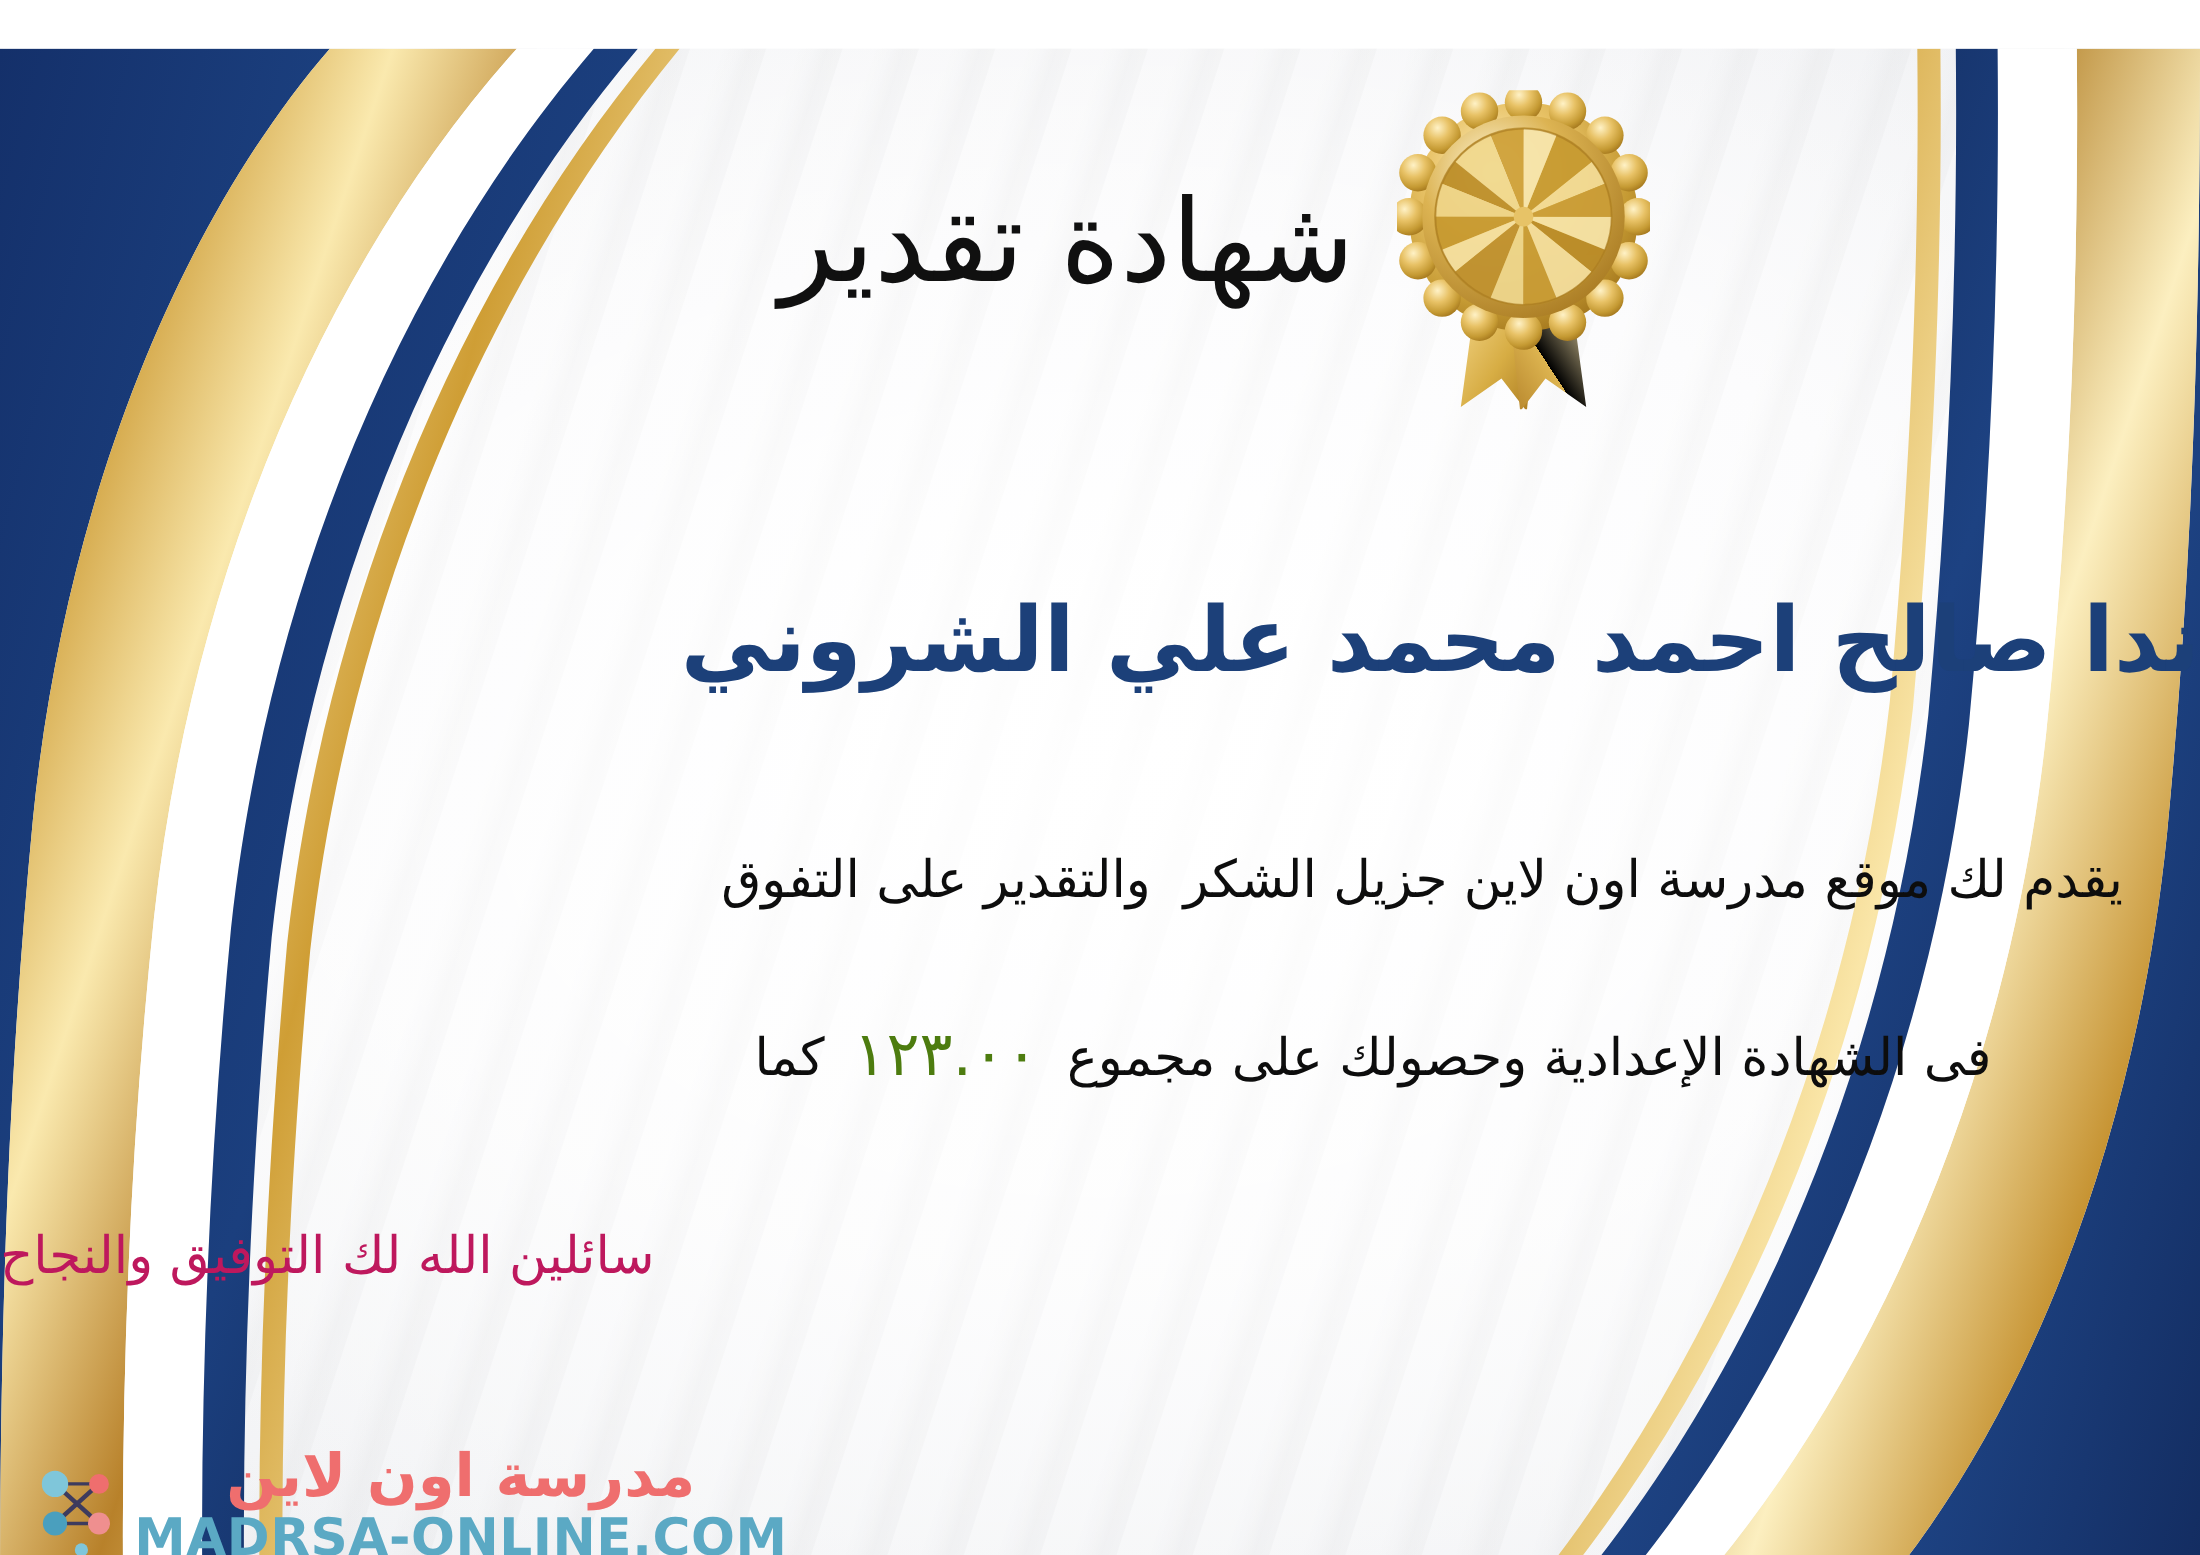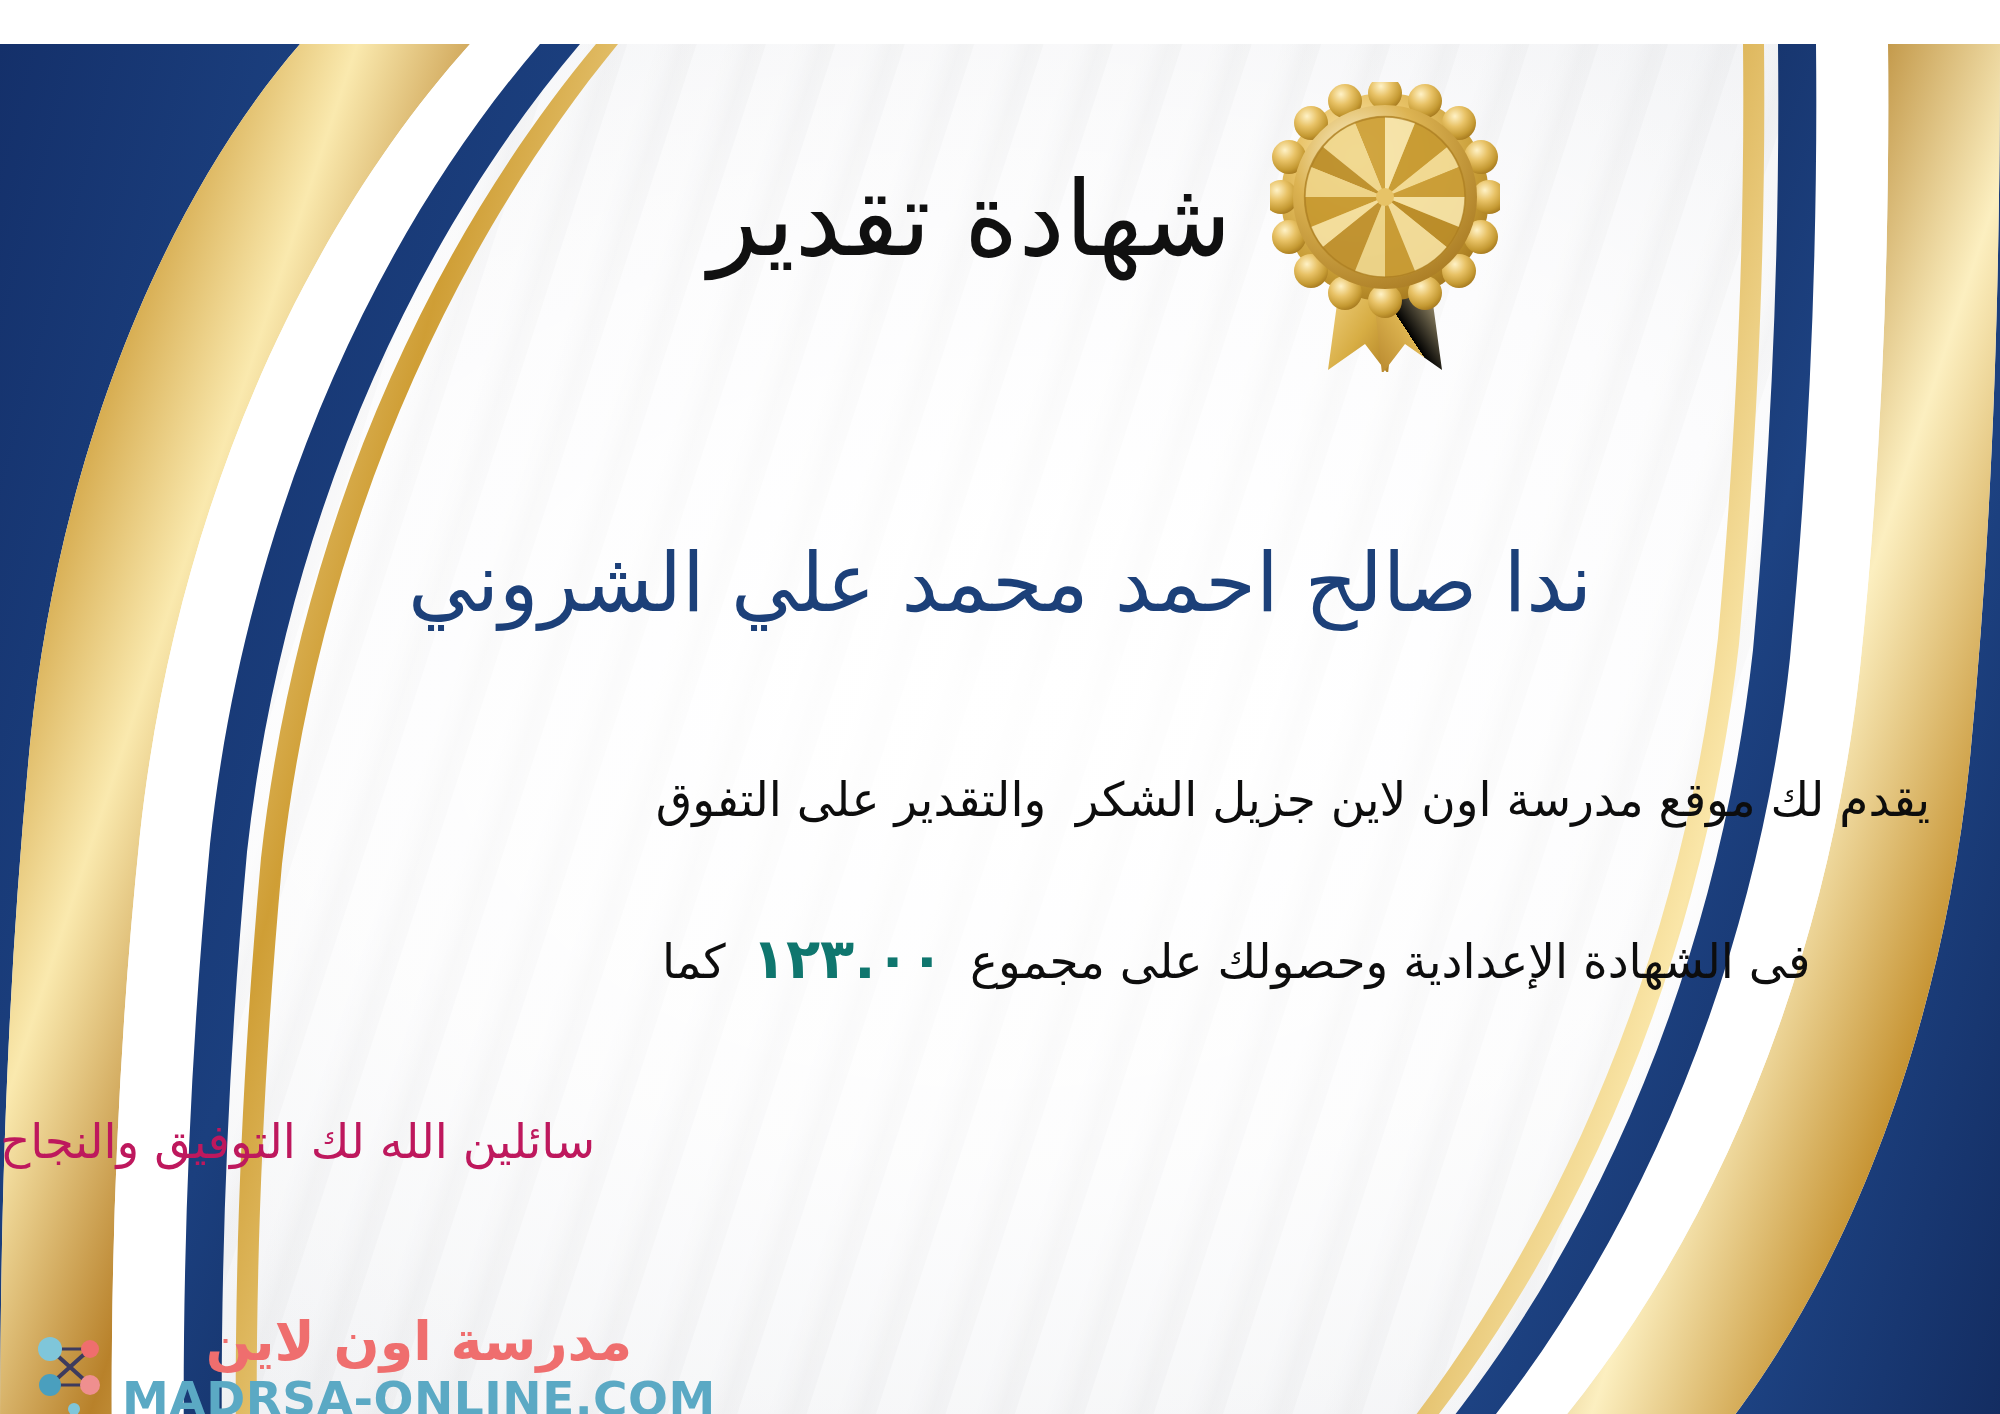--- a/index.html
+++ b/index.html
@@ -73,46 +73,45 @@
     color: #101010;
     letter-spacing: 1px;
     padding-right: 60px;
   }
 
   .recipient-name {
     position: absolute;
     top: 492px;
     left: 0;
     right: 0;
-    text-align: center;
     font-size: 82px;
     line-height: 1.15;
-    font-weight: 400;
+    font-weight: 700;
     color: #1c4079;
   }
 
   .body-block {
     position: absolute;
     top: 718px;
     left: 70px;
     right: 70px;
     text-align: right;
     color: #0d0d0d;
     font-size: 47px;
     line-height: 1.62;
   }
 
   .body-line {
     display: block;
     white-space: pre-wrap;
   }
 
   .score-value {
-    color: #0f766e;
-    font-weight: 700;
+    color: #4d7c0f;
+    font-weight: 400;
     font-size: 56px;
     padding: 0 26px;
     letter-spacing: 1px;
   }
 
   .closing-line {
     position: absolute;
     top: 1063px;
     left: 0;
     right: 0;

